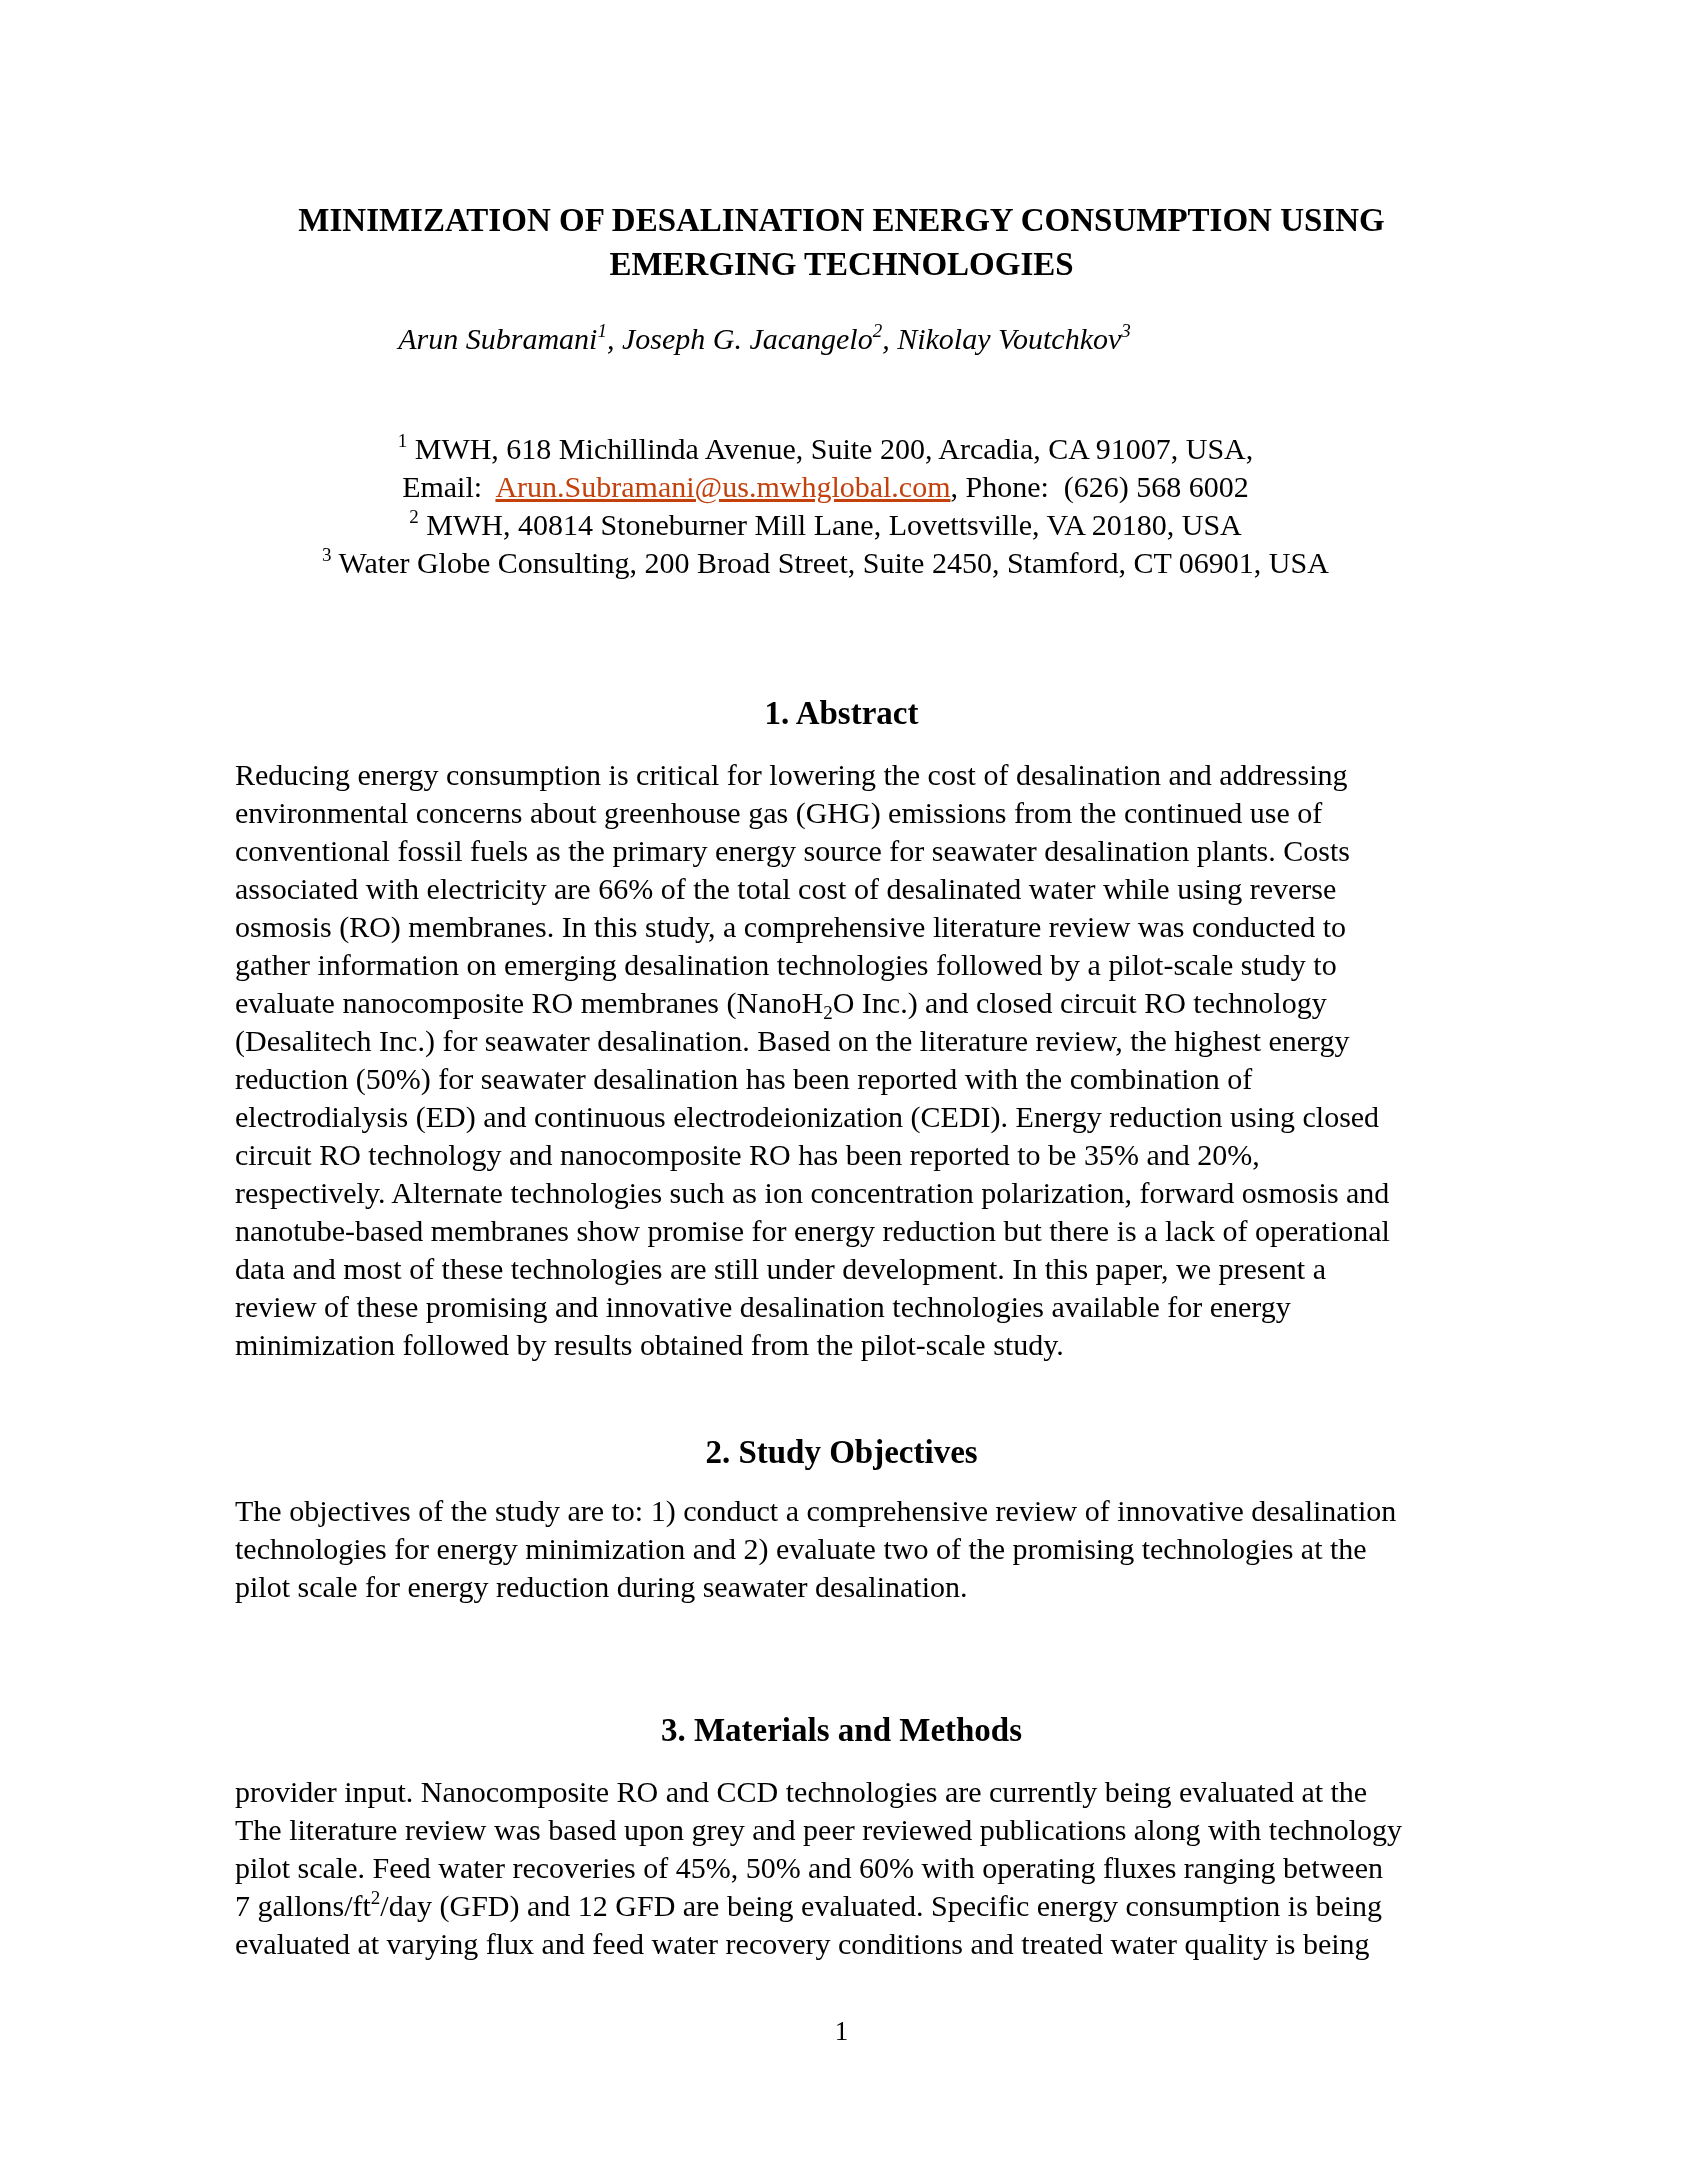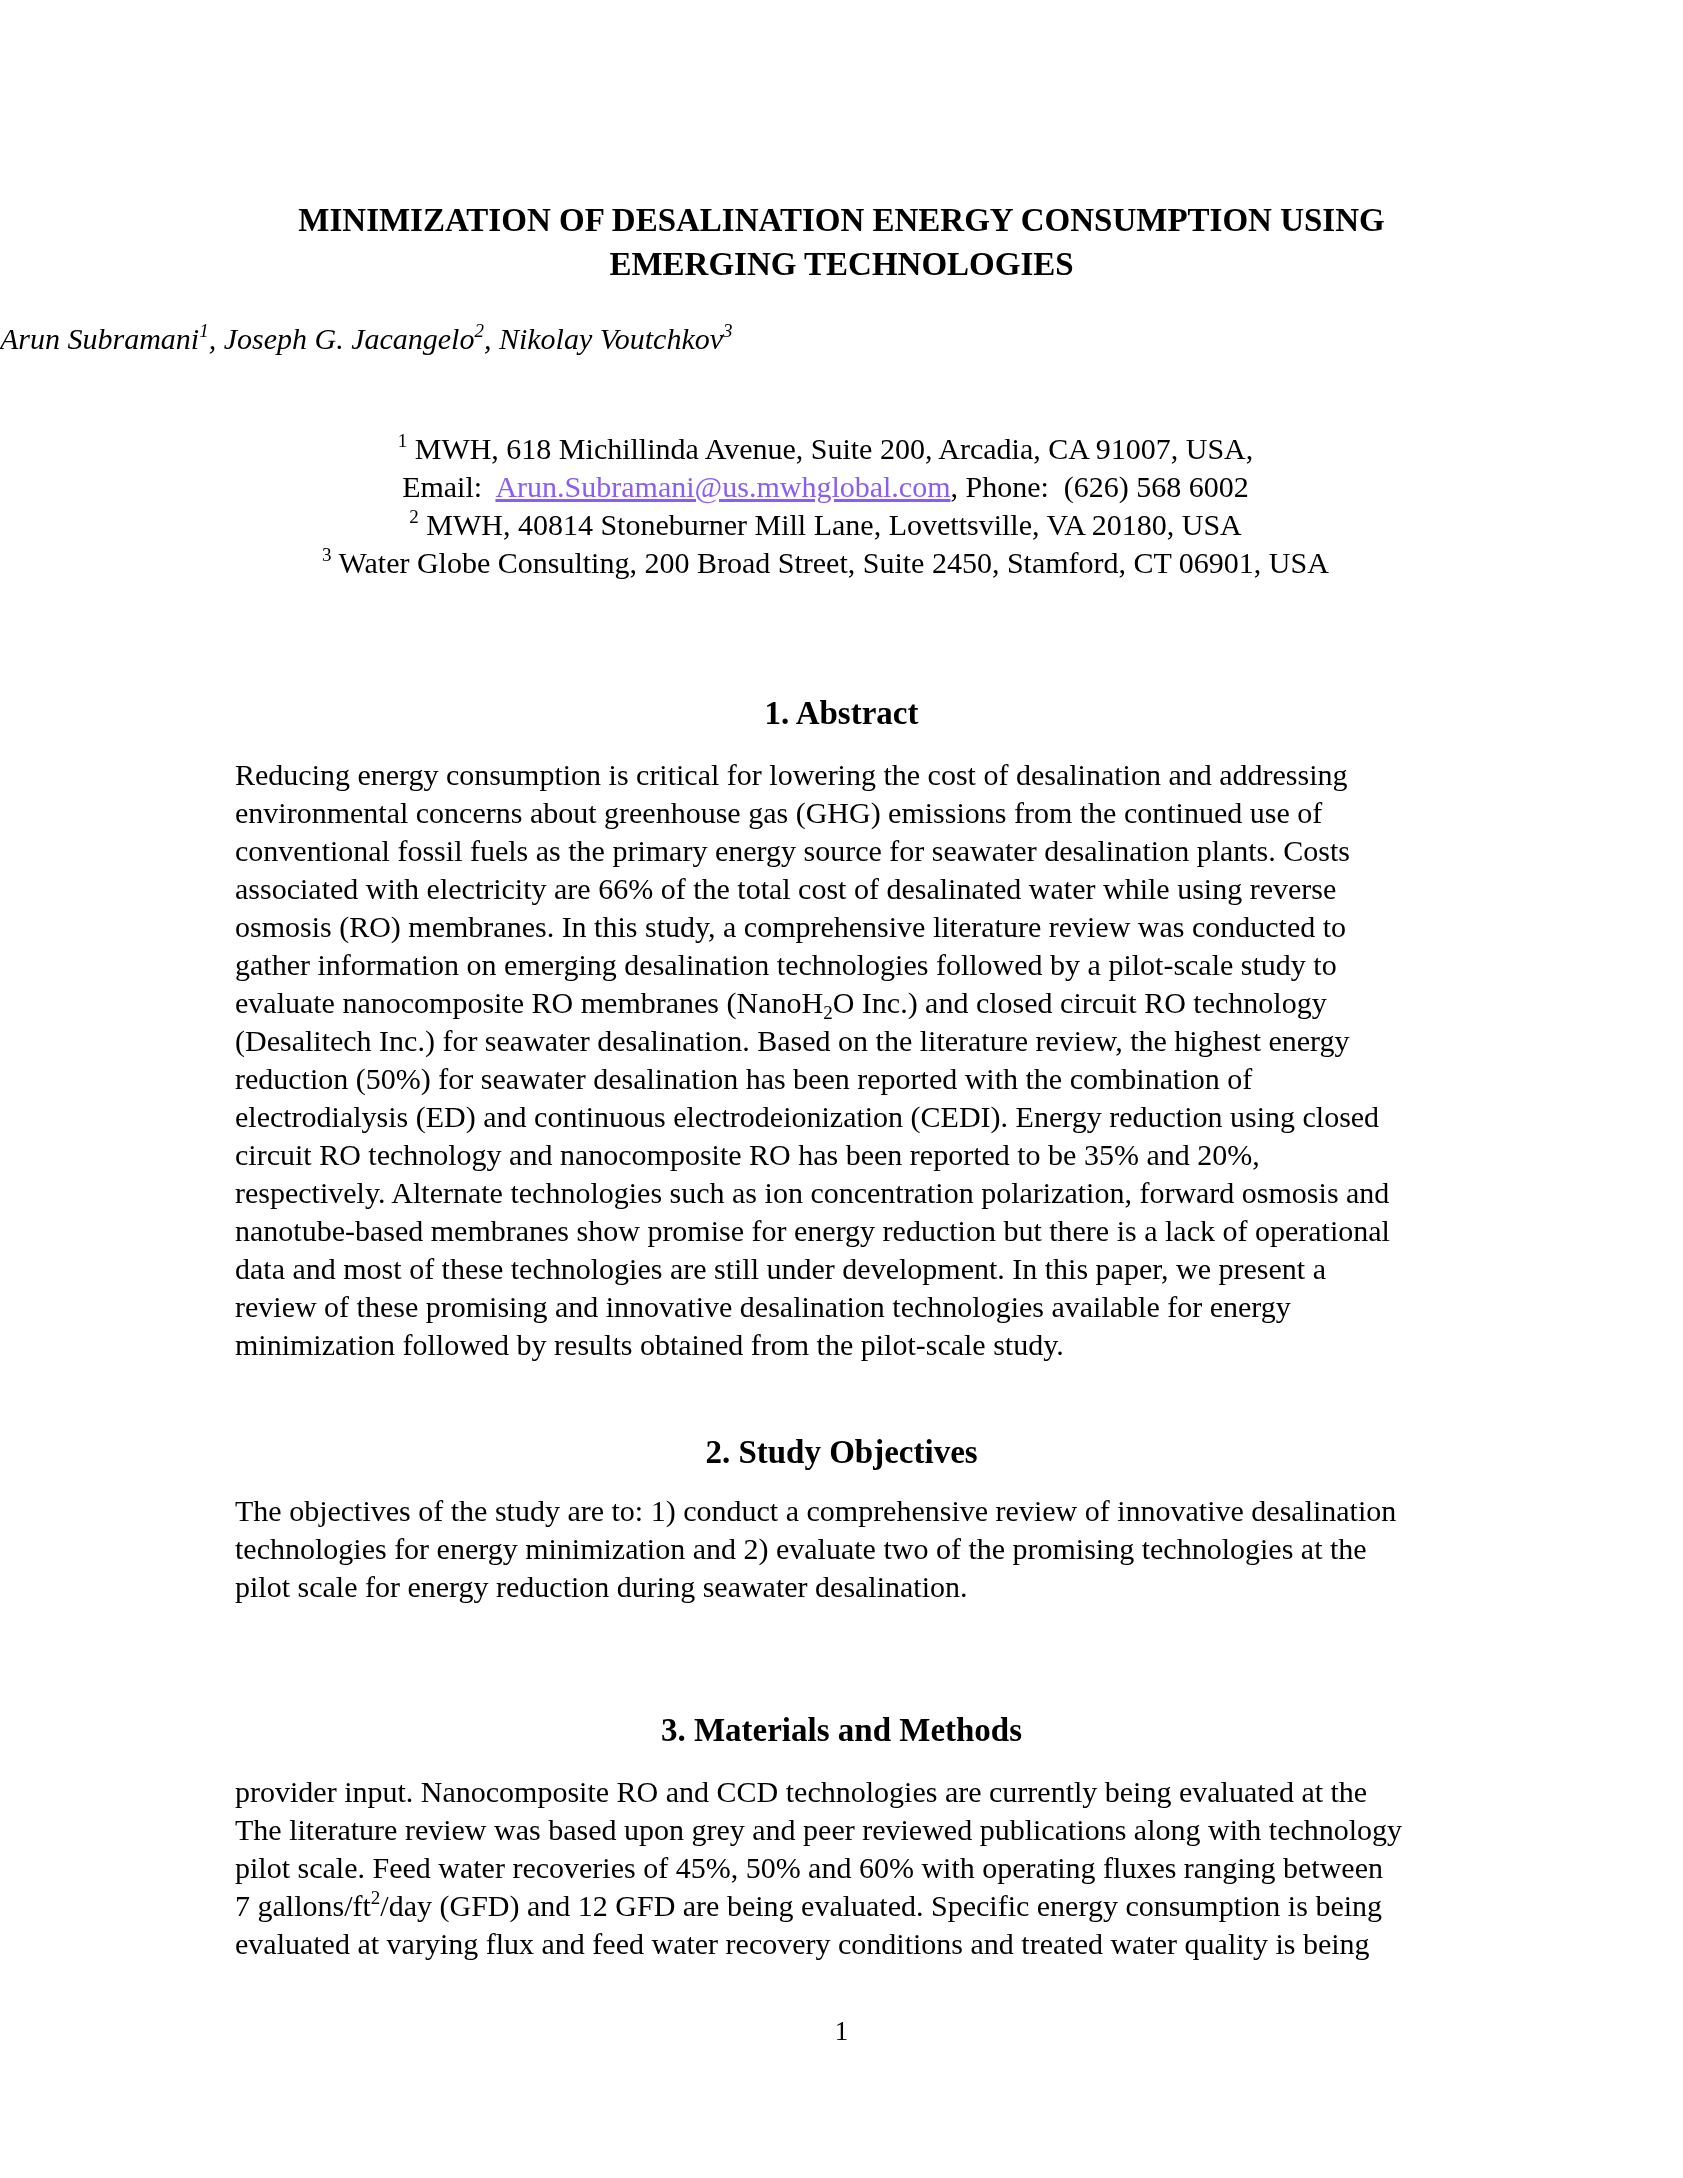--- a/index.html
+++ b/index.html
@@ -1,26 +1,26 @@
 <!DOCTYPE html>
 <html><head>
 <meta charset="utf-8">
 <style>
   html, body { margin: 0; padding: 0; background: #ffffff; }
   body { width: 1683px; height: 2178px; position: relative; overflow: hidden;
          font-family: "Liberation Serif", "DejaVu Serif", serif; color: #000; }
   .title { position: absolute; left: 0; width: 1683px; text-align: center;
            font-weight: bold; font-size: 33px; line-height: 44px; top: 198px; }
-  .authors { position: absolute; left: 0; width: 1529px; text-align: left;
+  .authors { position: absolute; left: 0; width: 1529px; text-align: center;
              font-style: italic; font-size: 30px; top: 319px; line-height: 40px; }
   .affils { position: absolute; left: 0; width: 1651px; text-align: center;
             font-size: 30px; line-height: 38px; top: 430px; }
   sup { font-size: 19px; vertical-align: 12px; line-height: 0; }
   sub { font-size: 19px; vertical-align: -6px; line-height: 0; }
-  a.email { color: #8b5cf6; text-decoration: underline; }
+  a.email { color: #c2410c; text-decoration: underline; }
   .heading { position: absolute; left: 0; width: 1683px; text-align: center;
              font-weight: bold; font-size: 33px; line-height: 40px; margin-top: 24px; }
   .para { position: absolute; left: 199px; width: 1297px; font-size: 30px;
           line-height: 38px; margin: 0; }
   .line { display: block; white-space: nowrap; margin-left: 36px; }
   .pagenum { position: absolute; left: 0; width: 1683px; text-align: center;
              top: 2016px; font-size: 27px; }
 </style>
 </head>
 <body>

